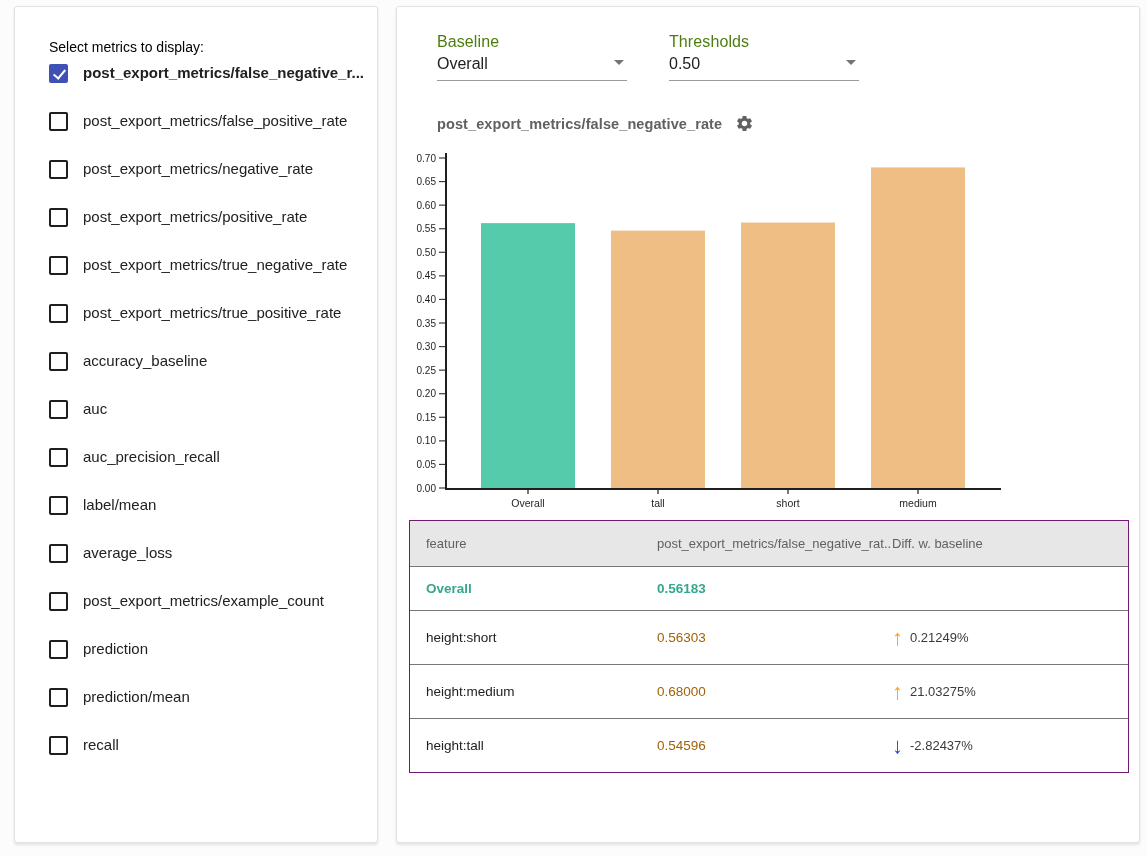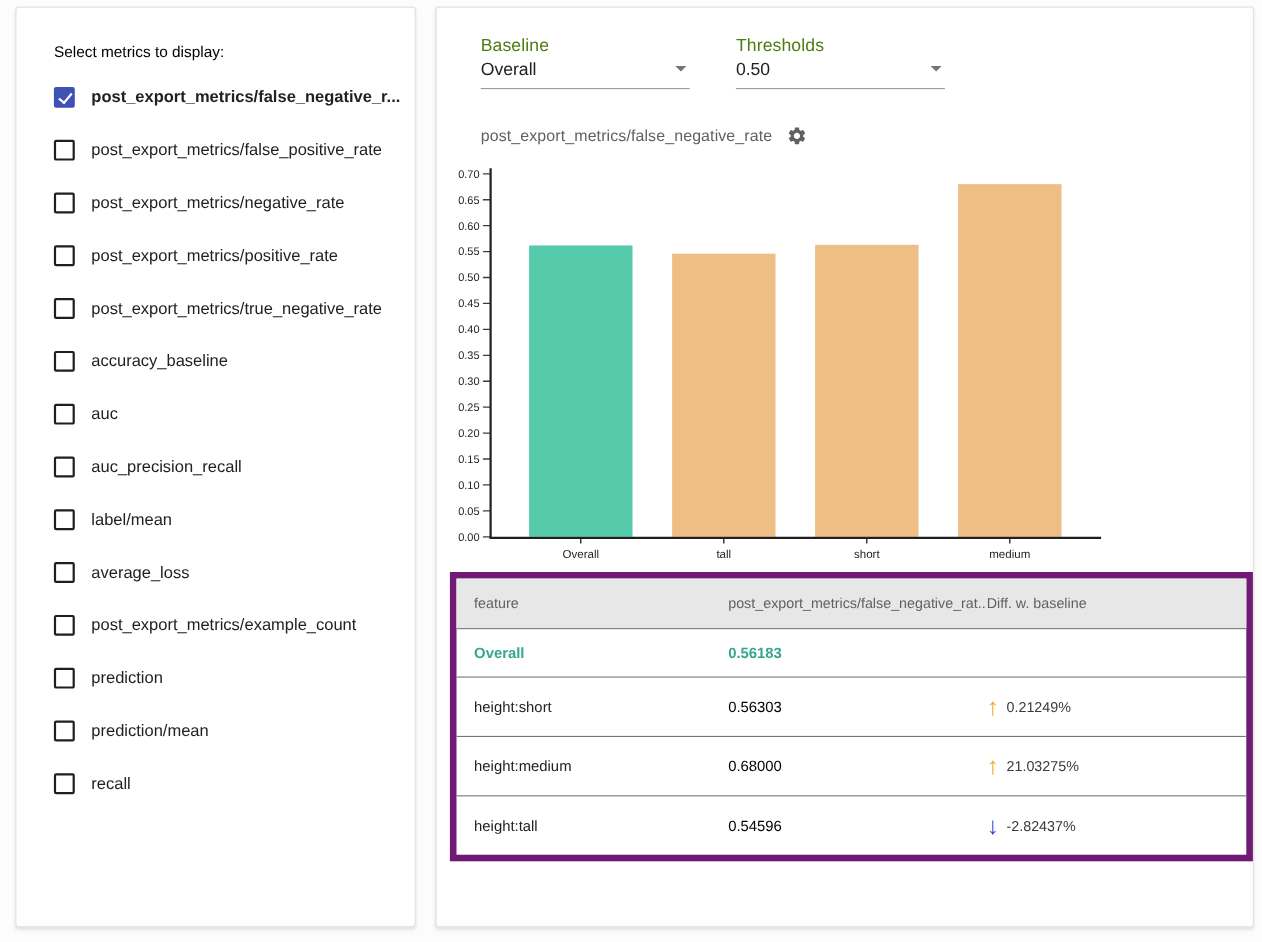--- a/index.html
+++ b/index.html
@@ -14,21 +14,21 @@
     border:1px solid #e2e2e2;border-radius:3px;
     box-shadow:0 2px 3px rgba(0,0,0,.10);
     box-sizing:border-box;
   }
   #left-card{left:14px;top:6px;width:364px;height:837px}
   #right-card{left:396px;top:6px;width:744px;height:837px}
 
   
   #sidebar-title{position:absolute;left:34px;top:32px;font-size:14px;color:#000000}
   #metric-list{position:absolute;left:34px;top:57px;right:8px}
-  .metric-item{display:flex;align-items:center;height:48px;cursor:pointer}
+  .metric-item{display:flex;height:48px;cursor:pointer}
   .cb{width:15px;height:15px;border:2px solid #1f1f1f;border-radius:2px;
       margin-right:15px;position:relative;flex:none;background:#fff;box-sizing:content-box}
   .cb.on{background:#3F51B5;border-color:#3F51B5}
   .tick{position:absolute;left:5px;top:1px;width:5px;height:10px;
         border:solid #fff;border-width:0 2px 2px 0;transform:rotate(40deg)}
   .metric-label{font-size:15px;color:#212121;white-space:nowrap;overflow:hidden}
   .metric-item.checked .metric-label{font-weight:bold}
 
   
   .dd{position:absolute;top:26px;cursor:pointer}
@@ -36,38 +36,38 @@
   #dd-thresholds{left:272px;width:190px}
   .dd-label{font-size:16px;color:#4d7c0f;letter-spacing:.1px}
   .dd-value{font-size:16px;color:#212121;padding:4px 0 7px;
             border-bottom:1px solid #9b9b9b;position:relative}
   .dd-arrow{position:absolute;right:3px;top:9px;width:0;height:0;
             border-left:5px solid transparent;border-right:5px solid transparent;
             border-top:5px solid #757575}
 
   
   #chart-header{position:absolute;left:40px;top:107px;display:flex;align-items:center}
-  #chart-title{font-size:14.5px;font-weight:normal;color:#616161;letter-spacing:.1px}
+  #chart-title{font-size:14.5px;font-weight:bold;color:#616161;letter-spacing:.1px}
   #gear{margin-left:13px;width:19px;height:19px;cursor:pointer}
   #gear svg{width:19px;height:19px;fill:#616161;display:block}
 
   
   #chart{position:absolute;left:0;top:140px}
 
   
   #metrics-table{position:absolute;left:12px;top:513px;width:718px;
-                 border:6px solid #701a75;background:#fff}
+                 border:1px solid #701a75;background:#fff}
   .trow{display:grid;grid-template-columns:247px 235px 1fr;align-items:center}
   .trow.thead{height:45px;background:#e7e7e7}
   .trow.r{border-top:1px solid #777}
   .trow.r-first{height:43px}
   .trow.r-std{height:53px}
   .tc{overflow:hidden;white-space:nowrap}
   .c1{padding-left:16px;font-size:13.5px;color:#212121}
-  .c2{font-size:13.5px;color:#000000}
+  .c2{font-size:13.5px;color:#a16207}
   .c3{display:flex;align-items:center;font-size:13px;color:#3a3a3a}
   .thead .tc{font-size:13px;color:#616161;font-weight:normal}
   .trow.hl .c1,.trow.hl .c2{color:#35A78E;font-weight:bold}
   .arrow{font-size:22px;line-height:1;margin-right:7px;font-weight:bold}
   .arrow.up{color:#F5A623}
   .arrow.down{color:#2C43E8}
 </style>
 </head>
 <body>
 
@@ -88,20 +88,24 @@
         <span class="cb"></span>
         <span class="metric-label">post_export_metrics/negative_rate</span>
       </label>
       <label class="metric-item">
         <span class="cb"></span>
         <span class="metric-label">post_export_metrics/positive_rate</span>
       </label>
       <label class="metric-item">
         <span class="cb"></span>
         <span class="metric-label">post_export_metrics/true_negative_rate</span>
+      </label>
+      <label class="metric-item">
+        <span class="cb"></span>
+        <span class="metric-label">post_export_metrics/true_positive_rate</span>
       </label>
       <label class="metric-item">
         <span class="cb"></span>
         <span class="metric-label">accuracy_baseline</span>
       </label>
       <label class="metric-item">
         <span class="cb"></span>
         <span class="metric-label">auc</span>
       </label>
       <label class="metric-item">

